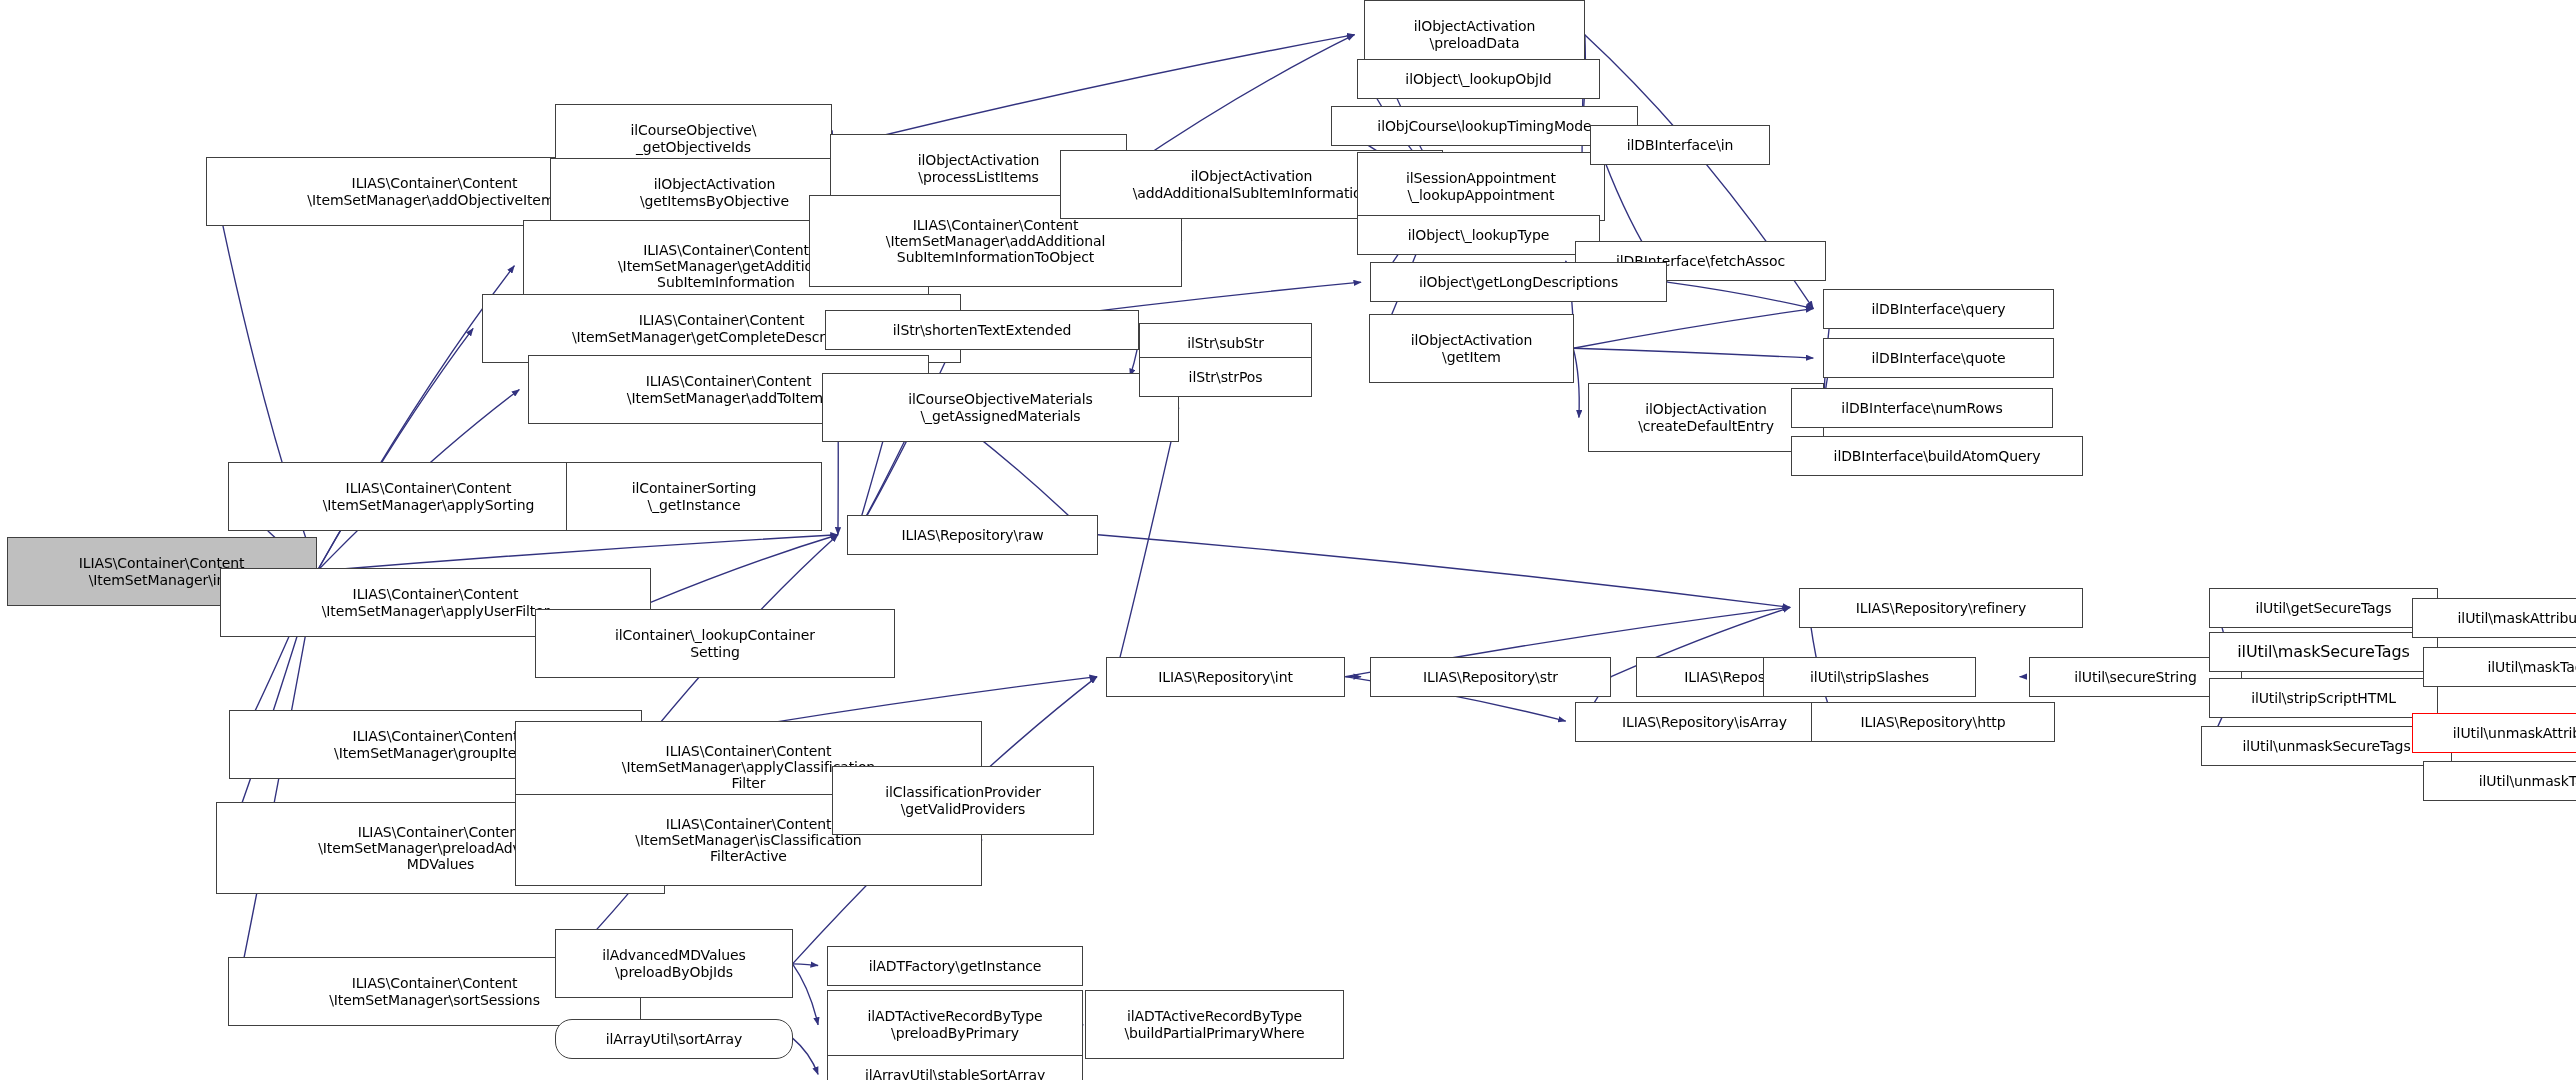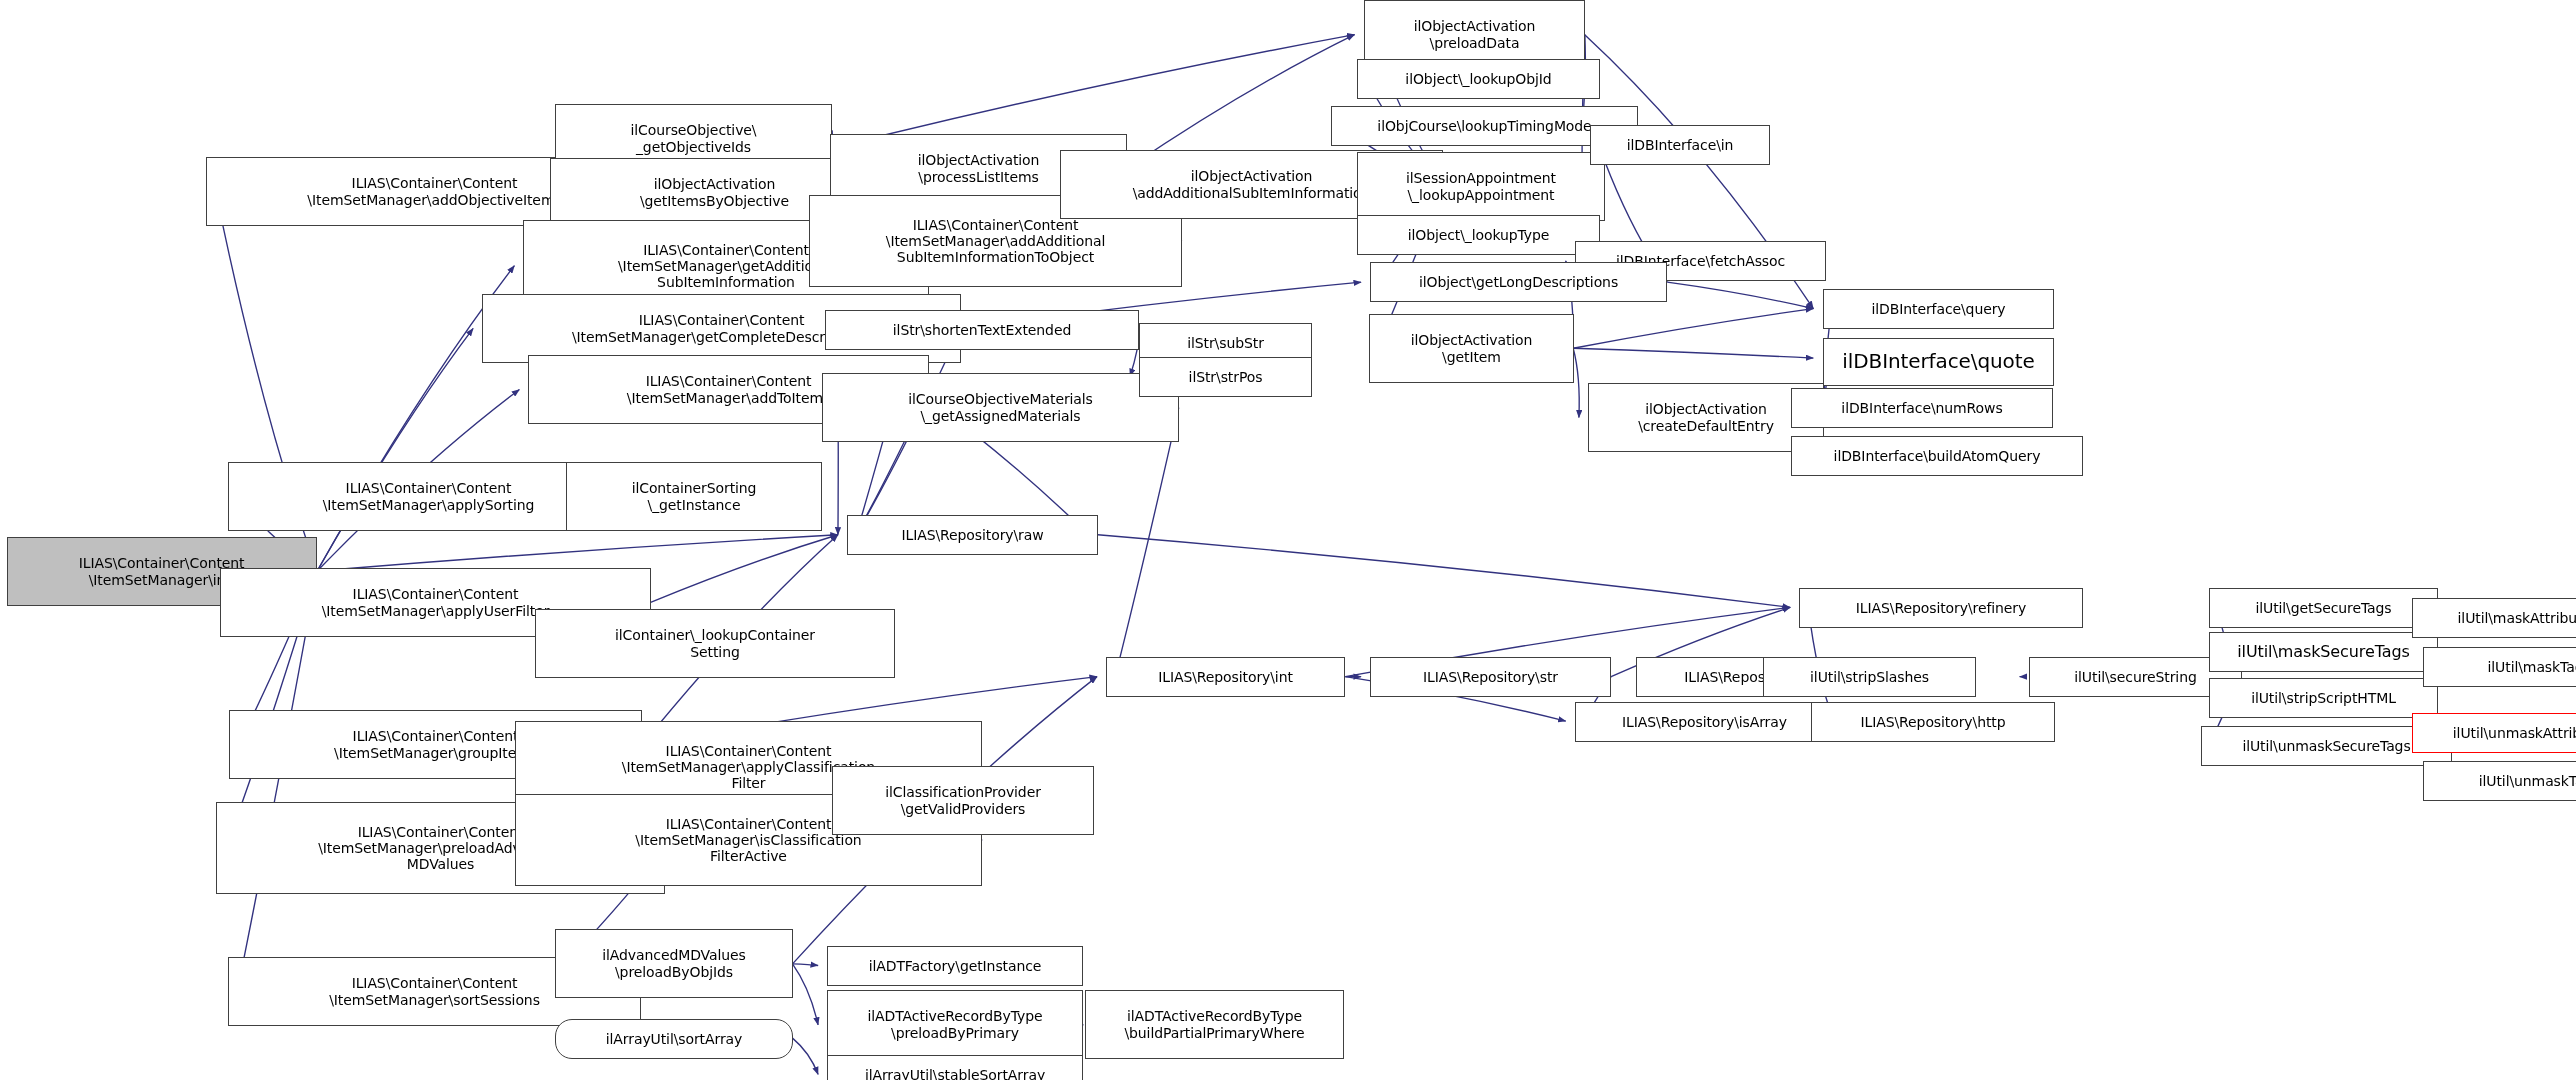--- a/index.html
+++ b/index.html
@@ -208,21 +208,21 @@
 \_lookupAppointment</div>
       <div class="node" style="left: 1357px; top: 215px; width: 243px; height: 40px; font-size: 14px;">ilObject\_lookupType</div>
       <div class="node" style="left: 1590px; top: 125px; width: 180px; height: 40px; font-size: 14px;">ilDBInterface\in</div>
       <div class="node" style="left: 1575px; top: 241px; width: 251px; height: 40px; font-size: 14px;">ilDBInterface\fetchAssoc</div>
       <div class="node" style="left: 1370px; top: 262px; width: 297px; height: 40px; font-size: 14px;">ilObject\getLongDescriptions</div>
       <div class="node" style="left: 1369px; top: 314px; width: 205px; height: 69px;">ilObjectActivation
 \getItem</div>
       <div class="node" style="left: 1588px; top: 383px; width: 236px; height: 69px;">ilObjectActivation
 \createDefaultEntry</div>
       <div class="node" style="left: 1823px; top: 289px; width: 231px; height: 40px; font-size: 14px;">ilDBInterface\query</div>
-      <div class="node" style="left: 1823px; top: 338px; width: 231px; height: 48px; font-size: 20px;">ilDBInterface\quote</div>
+      <div class="node" style="left: 1823px; top: 338px; width: 231px; height: 40px; font-size: 14px;">ilDBInterface\quote</div>
       <div class="node" style="left: 1791px; top: 388px; width: 262px; height: 40px; font-size: 14px;">ilDBInterface\numRows</div>
       <div class="node" style="left: 1791px; top: 436px; width: 292px; height: 40px; font-size: 14px;">ilDBInterface\buildAtomQuery</div>
       <div class="node" style="left: 1799px; top: 588px; width: 284px; height: 40px; font-size: 14px;">ILIAS\Repository\refinery</div>
       <div class="node" style="left: 1106px; top: 657px; width: 239px; height: 40px; font-size: 14px;">ILIAS\Repository\int</div>
       <div class="node" style="left: 1370px; top: 657px; width: 241px; height: 40px; font-size: 14px;">ILIAS\Repository\str</div>
       <div class="node" style="left: 1636px; top: 657px; width: 244px; height: 40px; font-size: 14px;">ILIAS\Repository\strip</div>
       <div class="node" style="left: 1575px; top: 702px; width: 259px; height: 40px; font-size: 14px;">ILIAS\Repository\isArray</div>
       <div class="node" style="left: 1811px; top: 702px; width: 244px; height: 40px; font-size: 14px;">ILIAS\Repository\http</div>
       <div class="node" style="left: 1763px; top: 657px; width: 213px; height: 40px; font-size: 14px;">ilUtil\stripSlashes</div>
       <div class="node" style="left: 2029px; top: 657px; width: 213px; height: 40px; font-size: 14px;">ilUtil\secureString</div>

